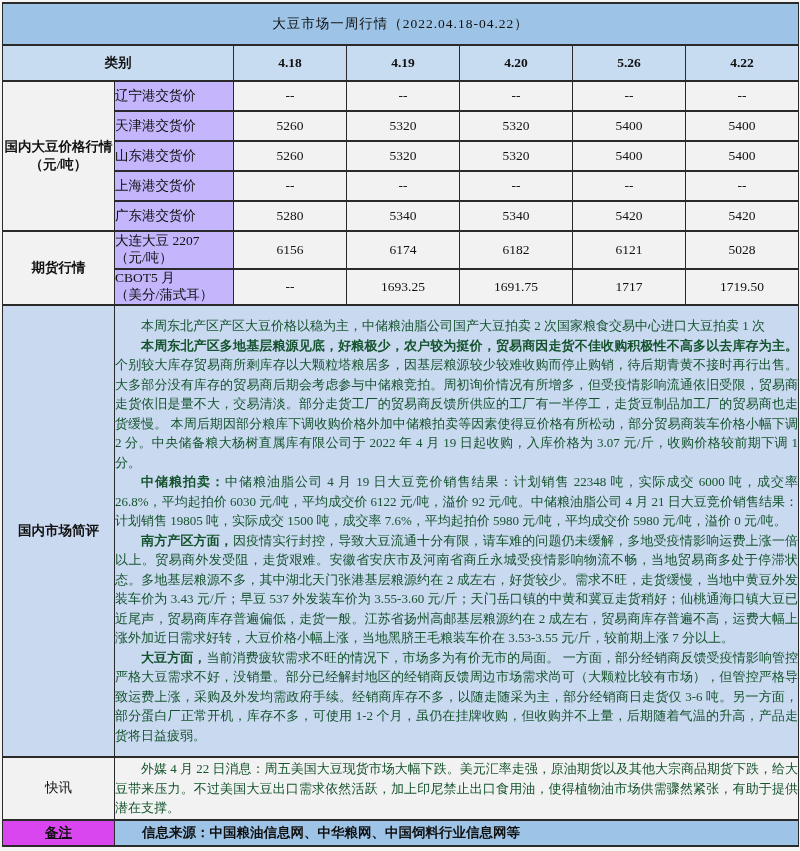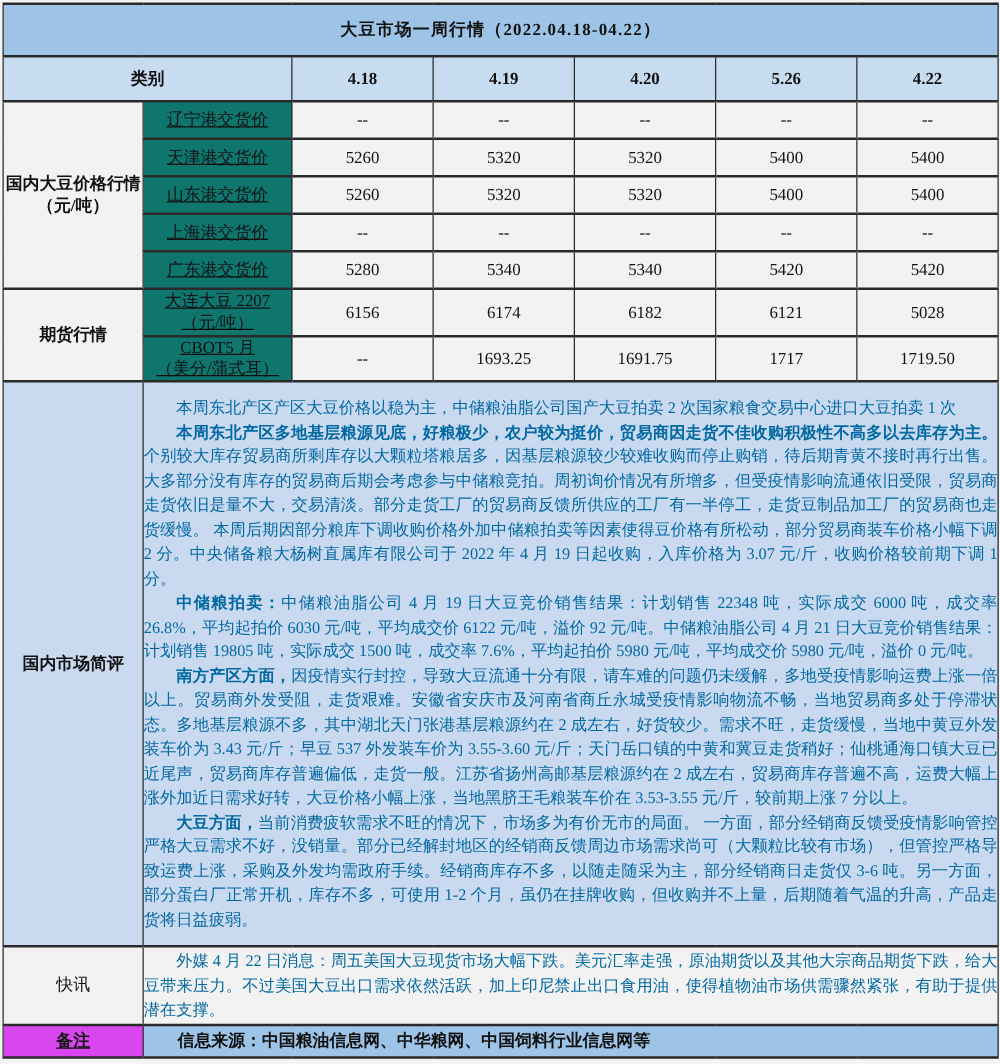--- a/index.html
+++ b/index.html
@@ -30,43 +30,41 @@
     padding: 0;
     vertical-align: middle;
     color: #111;
     font-size: 13.5px;
   }
   .title-row td {
     height: 40px;
     background: #9dc3e6;
     text-align: center;
     font-size: 17px;
-    font-weight: bold;
+    font-weight: normal;
     color: #8b1e1e;
     letter-spacing: 1px;
   }
   .header-row td {
     height: 34px;
     background: #c7dcf1;
     text-align: center;
     font-weight: bold;
     font-size: 14px;
     margin-left: 35px;
   }
   .section-label {
     background: #f2f2f2;
     text-align: center;
     font-weight: bold;
     line-height: 1.35;
     padding: 0 4px;
   }
   .row-label {
-    text-align: center;
-    background: #0f766e;
-    text-decoration: underline;
+    background: #c4b5fd;
   }
   .val {
     text-align: center;
     background: #f2f2f2;
   }
   .price-row td { height: 28px; }
   .fut-row-1 td { height: 36px; }
   .fut-row-2 td { height: 28px; }
   .two-line { line-height: 1.25; }
   .commentary-label {
@@ -79,21 +77,21 @@
     background: #c9d9f0;
     vertical-align: top;
     padding: 3px 7px 2px 7px;
   }
   .commentary-cell p, .news-cell p {
     margin: 0;
     text-indent: 2em;
     text-align: justify;
     font-size: 13px;
     line-height: 19.5px;
-    color: #0369a1;
+    color: #14532d;
   }
   .news-label {
     background: #f2f2f2;
     text-align: center;
   }
   .news-cell {
     background: #f2f2f2;
     vertical-align: middle;
     padding: 2px 7px;
   }

